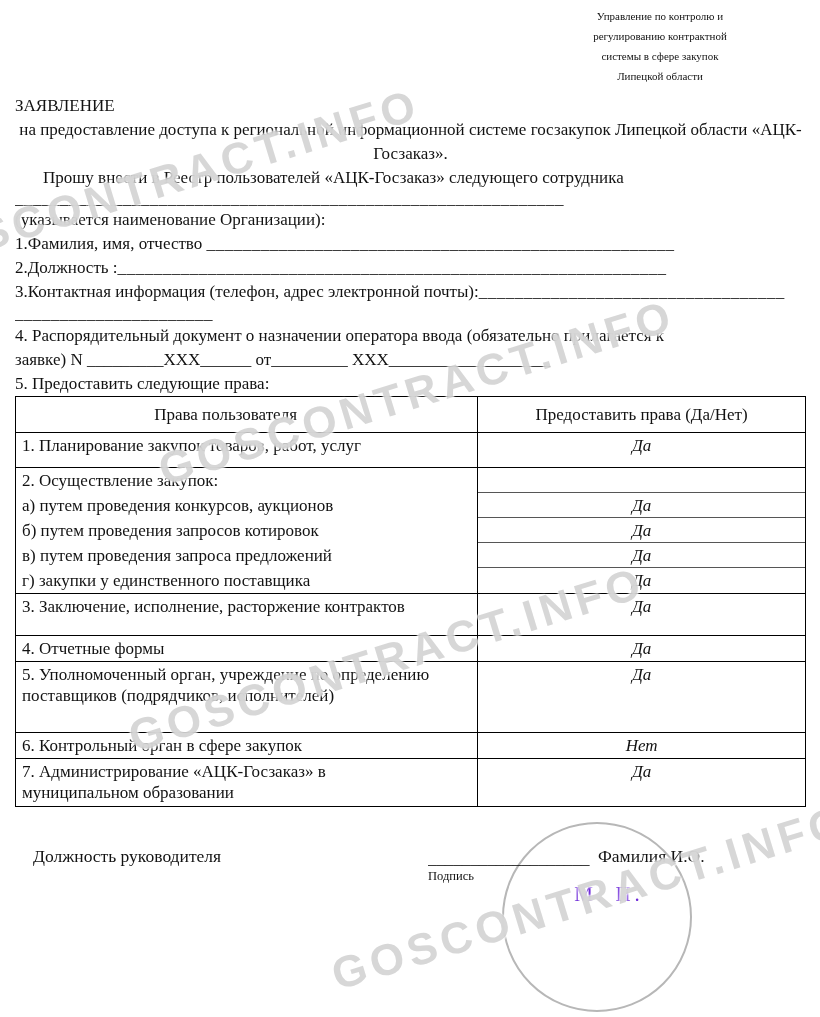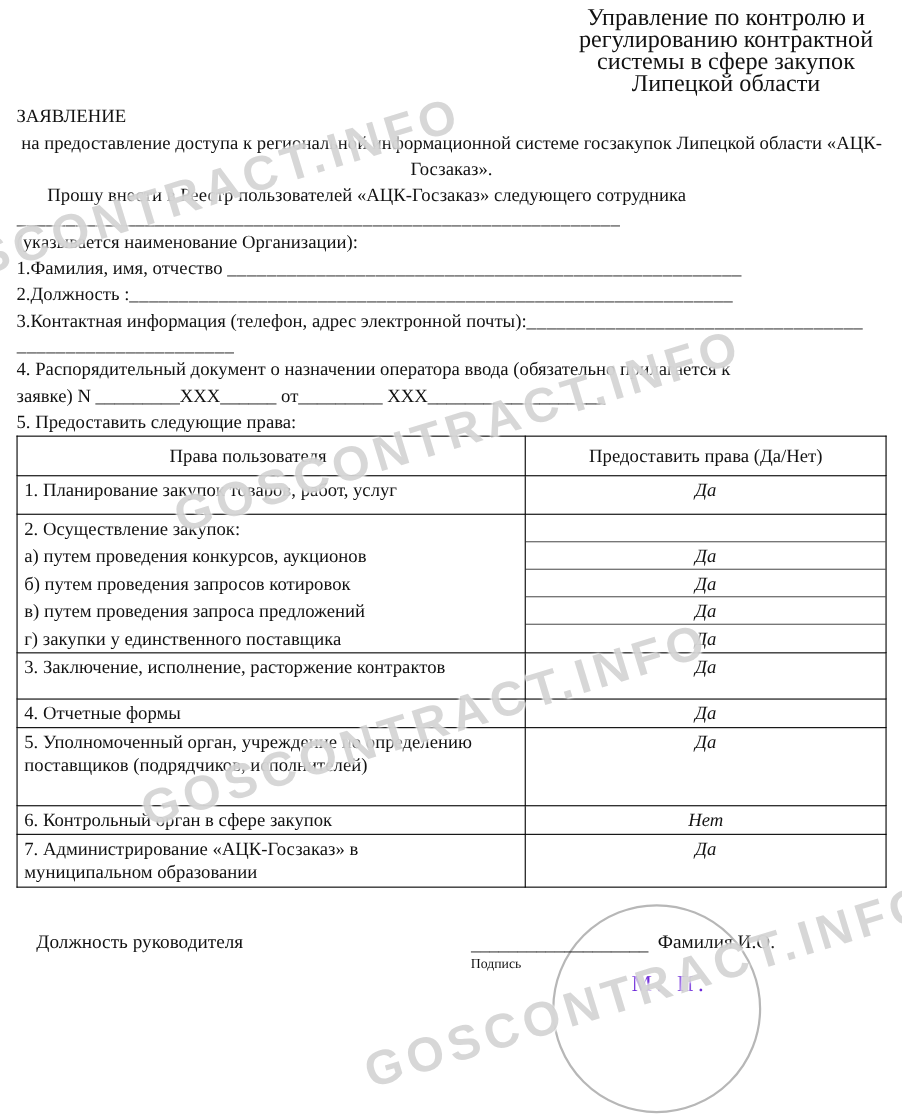--- a/index.html
+++ b/index.html
@@ -8,21 +8,21 @@
     position: relative;
     width: 820px; height: 1017px;
     background: #ffffff;
     font-family: "Liberation Serif", serif;
     font-size: 17px; color: #121212;
     overflow: hidden;
   }
   .content { position: relative; z-index: 2; padding: 6px 14px 0 15px; }
 
   
-  .letterhead { width: 292px; margin-left: auto; text-align: center; line-height: 20px; font-size: 22px; }
+  .letterhead { width: 292px; margin-left: auto; text-align: center; line-height: 20px; font-size: 11px; }
 
   
   .doc-title { text-align: left; margin-top: 8px; line-height: 24px; }
   .doc-subtitle { text-align: center; line-height: 24px; }
   .intro { line-height: 24px; margin-left: 28px; }
 
   .org-line { line-height: 18px; white-space: nowrap; overflow: hidden; letter-spacing: 0.5px; }
   .line { line-height: 24px; white-space: nowrap; overflow: hidden; }
   .fill { letter-spacing: 0.5px; }
   .cont-line { line-height: 20px; white-space: nowrap; overflow: hidden; letter-spacing: 0.5px; }

